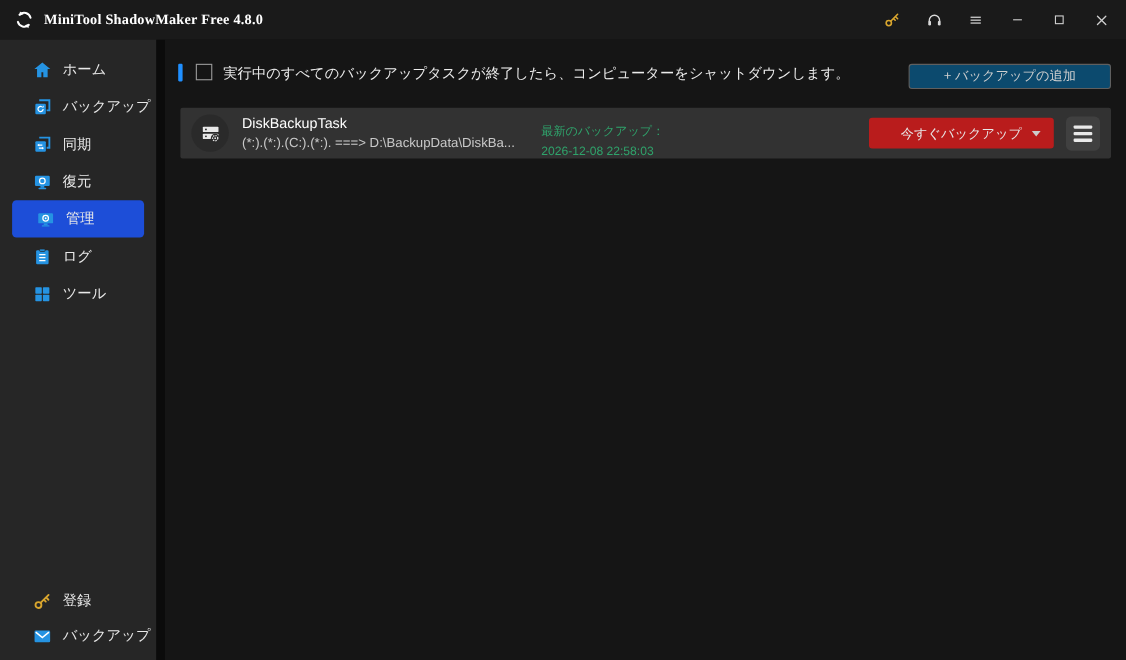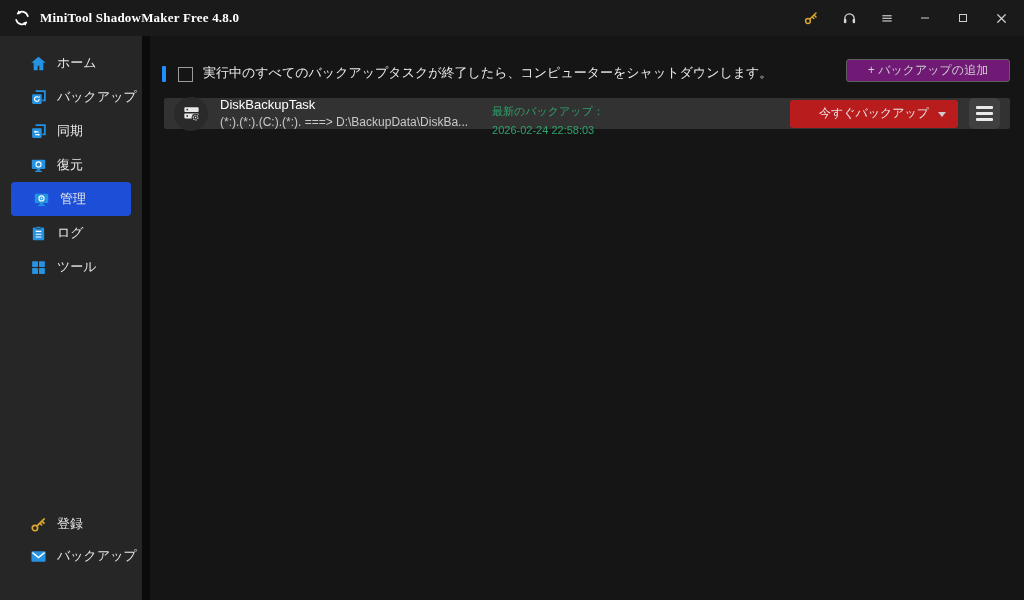--- a/index.html
+++ b/index.html
@@ -16,34 +16,34 @@
   .tb-gap { width:8px; }
 
   
   .app-body { flex:1; display:flex; min-height:0; }
 
   
   .sidebar { width:150px; flex:0 0 150px; background:#262626; border-right:8px solid #0b0b0b; display:flex; flex-direction:column; padding-top:10px; }
   .side-item { height:34px; display:flex; align-items:center; gap:10px; padding-left:30px; color:#e8e8e8; font-size:13px; cursor:pointer; }
   .side-item .s-icon { width:17px; height:17px; display:flex; align-items:center; justify-content:center; flex:0 0 17px; }
   .side-item.selected { background:#1d4ed8; border-radius:4px; margin:0 11px; padding-left:22px; }
-  .sidebar-bottom { margin-top:auto; padding-bottom:28px; }
+  .sidebar-bottom { margin-top:auto; padding-bottom:6px; }
   .sidebar-bottom .side-item { height:32px; }
 
   
   .main { flex:1; background:#151515; padding:22px 14px 0 12px; display:flex; flex-direction:column; }
-  .option-row { display:flex; align-items:flex-end; height:24px; }
+  .option-row { display:flex; align-items:flex-start; height:24px; }
   .accent-bar { width:4px; height:16px; background:#1f8fff; margin-right:12px; border-radius:1px; }
   .checkbox { width:15px; height:15px; border:1px solid #9b9b9b; background:transparent; margin-right:10px; flex:0 0 15px; cursor:pointer; }
   .option-label { color:#ececec; font-size:13px; }
   .row-spacer { flex:1; }
-  .add-btn { width:164px; height:23px; border:1px solid #5f5f5f; background:#701a75; color:#cfcfcf; font-size:12px; border-radius:3px; display:flex; align-items:center; justify-content:center; cursor:pointer; }
-
-  
-  .task-card { margin-top:16px; margin-left:2px; height:31px; background:#323232; border-radius:2px; display:flex; align-items:center; padding:0 10px 0 10px; }
+  .add-btn { width:184px; height:23px; border:1px solid #5f5f5f; background:#0c4a6e; color:#cfcfcf; font-size:12px; border-radius:3px; display:flex; align-items:center; justify-content:center; cursor:pointer; }
+
+  
+  .task-card { margin-top:16px; margin-left:2px; height:46px; background:#323232; border-radius:2px; display:flex; align-items:center; padding:0 10px 0 10px; }
   .task-icon-circle { width:34px; height:34px; border-radius:50%; background:#2a2a2a; display:flex; align-items:center; justify-content:center; margin-right:12px; flex:0 0 34px; }
   .task-text { line-height:1.25; }
   .task-name { color:#ffffff; font-size:13px; }
   .task-path { color:#c9c9c9; font-size:12px; margin-top:2px; }
   .task-status { margin-left:24px; font-size:11px; color:#2fa36b; display:flex; gap:5px; padding-top:13px; white-space:nowrap;flex-direction:column; }
   .backup-now-btn { margin-left:auto; width:168px; height:28px; background:#b91c1c; border-radius:3px; color:#e8e8e8; font-size:12px; display:flex; align-items:center; justify-content:center; position:relative; cursor:pointer; }
   .caret { position:absolute; right:12px; top:12px; width:0; height:0; border-left:4px solid transparent; border-right:4px solid transparent; border-top:5px solid #cccccc; }
   .menu-btn { width:31px; height:31px; background:#404040; border-radius:5px; margin-left:11px; display:flex; flex-direction:column; align-items:center; justify-content:center; gap:3px; cursor:pointer; flex:0 0 31px; }
   .menu-btn span { display:block; width:17px; height:3px; background:#e9e9e9; border-radius:1px; }
 </style>
@@ -235,21 +235,21 @@
             <circle cx="17.2" cy="17.2" r="3" fill="none" stroke="#e8e8e8" stroke-width="1.5" stroke-dasharray="1.6 1.2"></circle>
             <circle cx="17.2" cy="17.2" r="1" fill="#e8e8e8"></circle>
           </svg>
         </span>
         <span class="task-text">
           <div class="task-name">DiskBackupTask</div>
           <div class="task-path">(*:).(*:).(C:).(*:). ===&gt; D:\BackupData\DiskBa...</div>
         </span>
         <span class="task-status">
           <span>最新のバックアップ：</span>
-          <span>2026-02-24 22:58:03</span>
+          <span>2026-12-08 22:58:03</span>
         </span>
         <span class="backup-now-btn">
           <span>今すぐバックアップ</span>
           <span class="caret"></span>
         </span>
         <span class="menu-btn">
           <span></span>
             <span></span>
             <span></span>
         </span>

